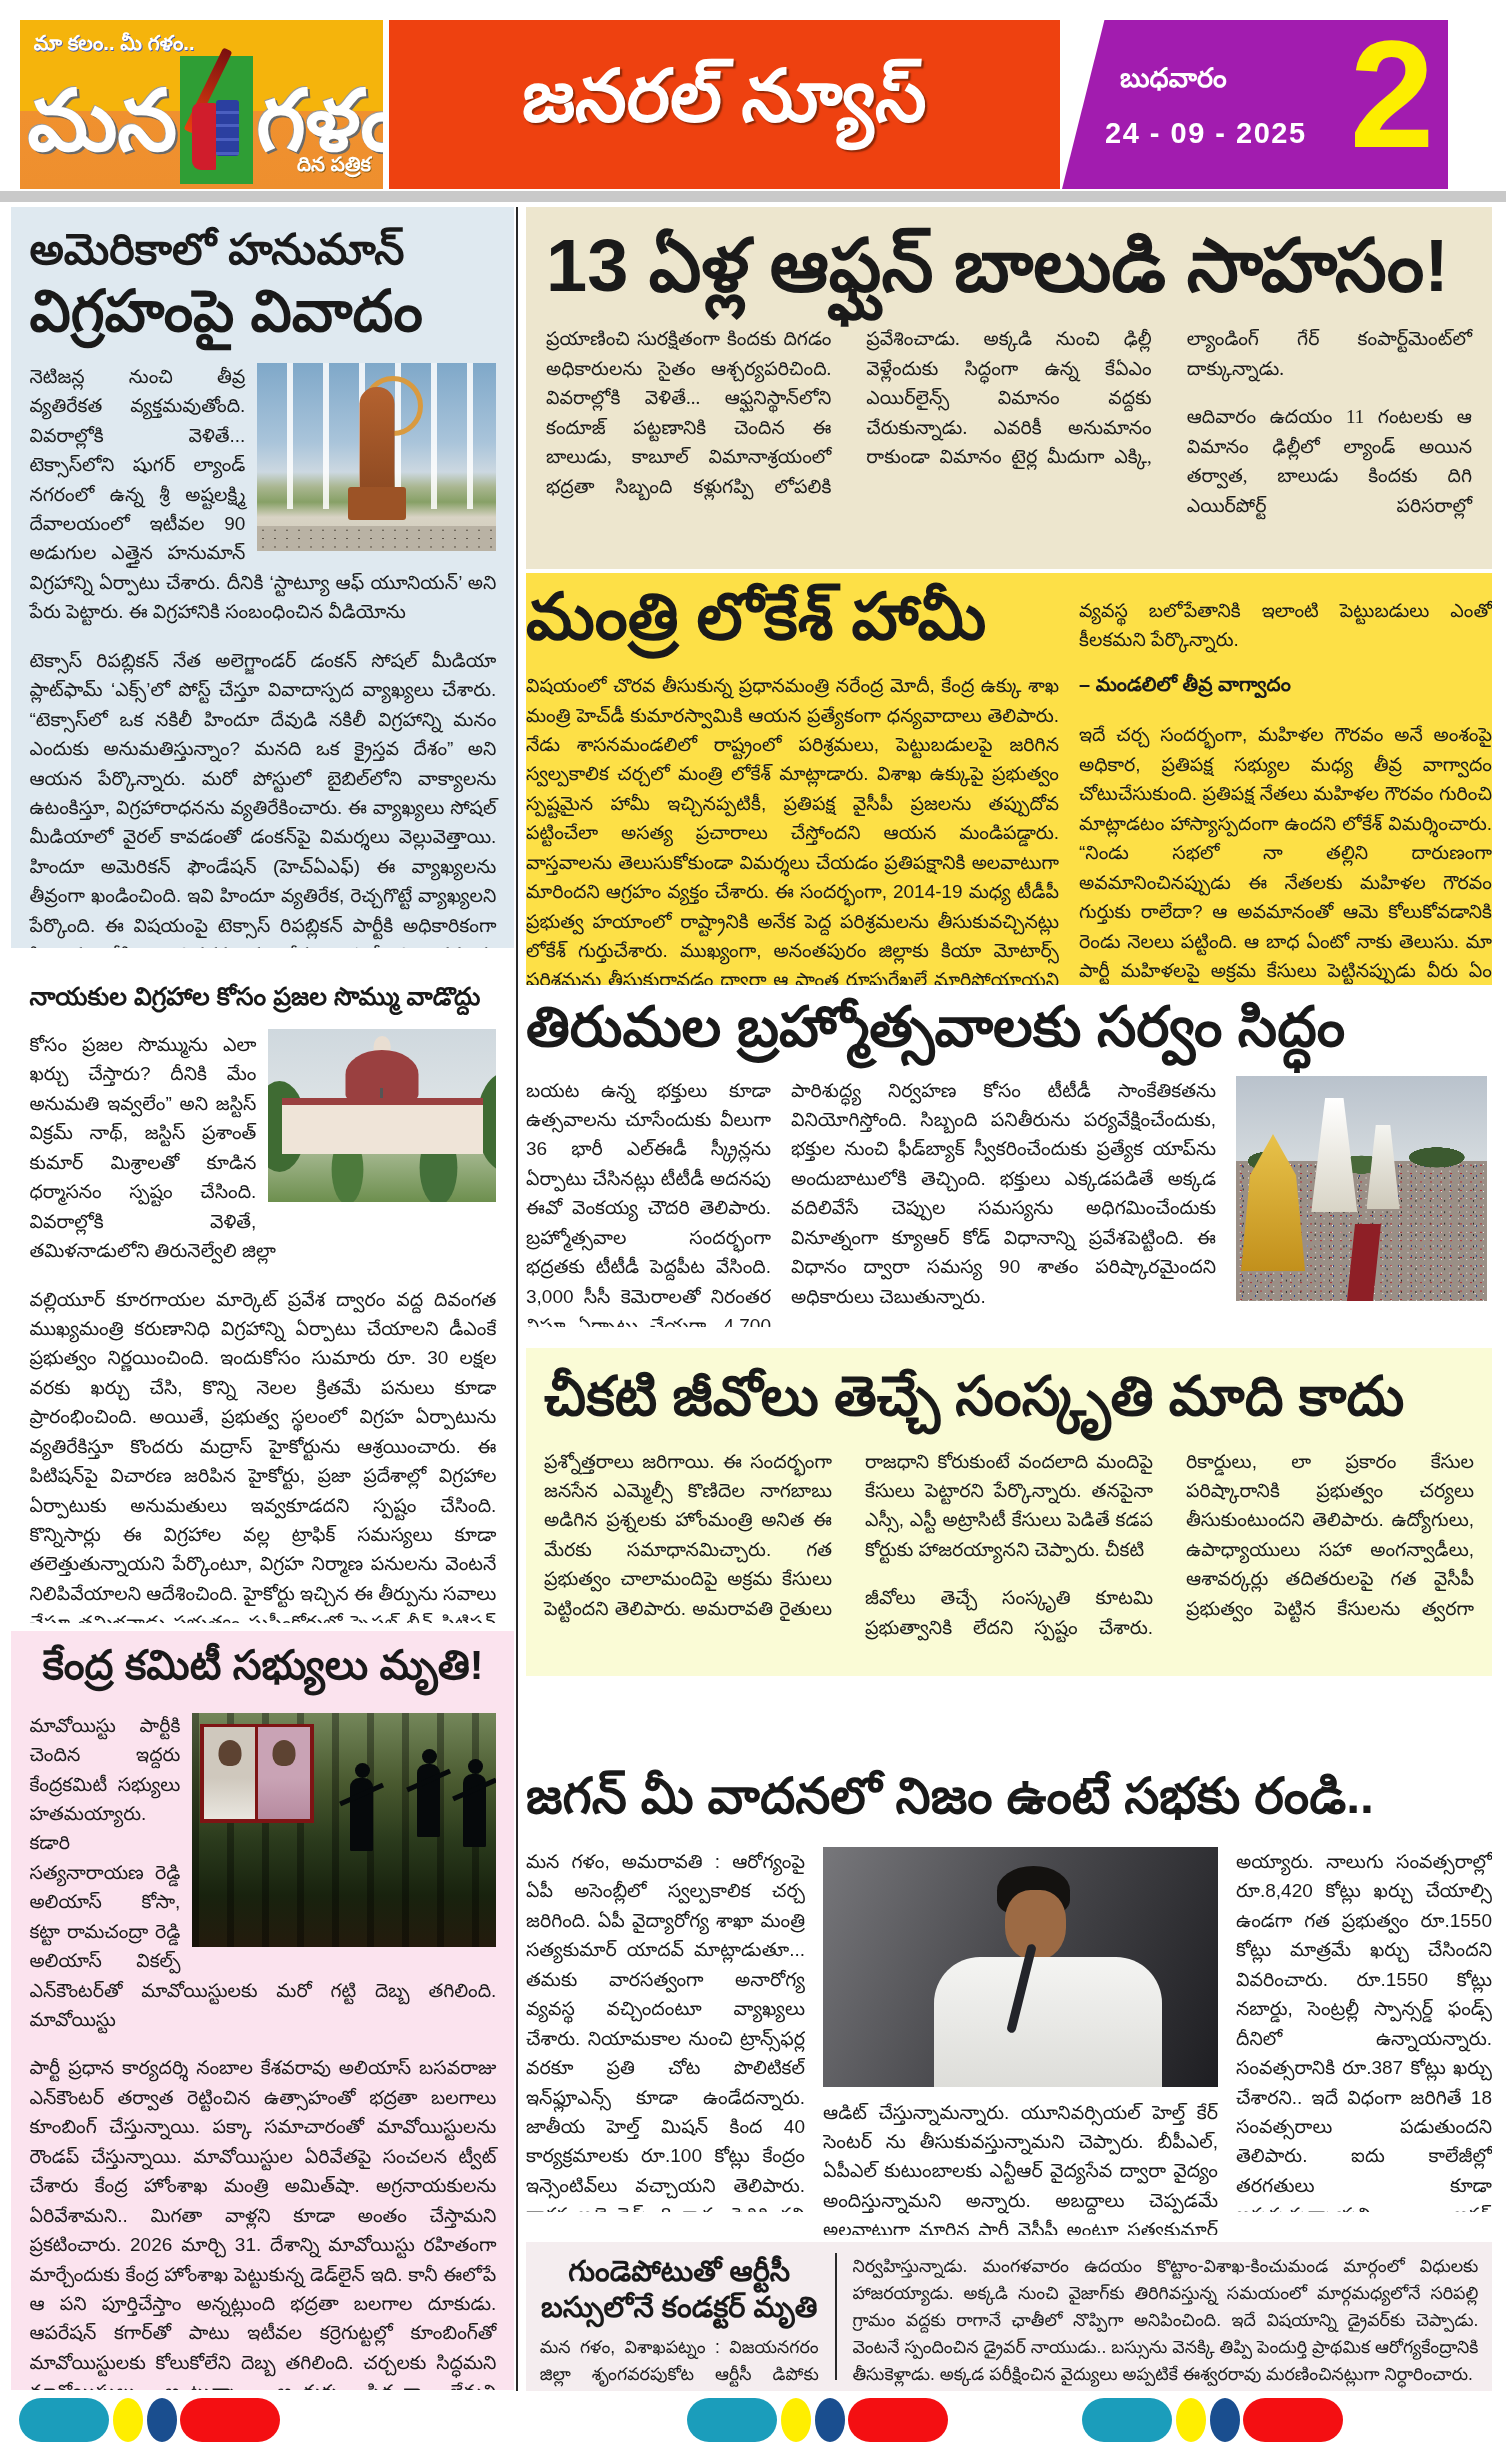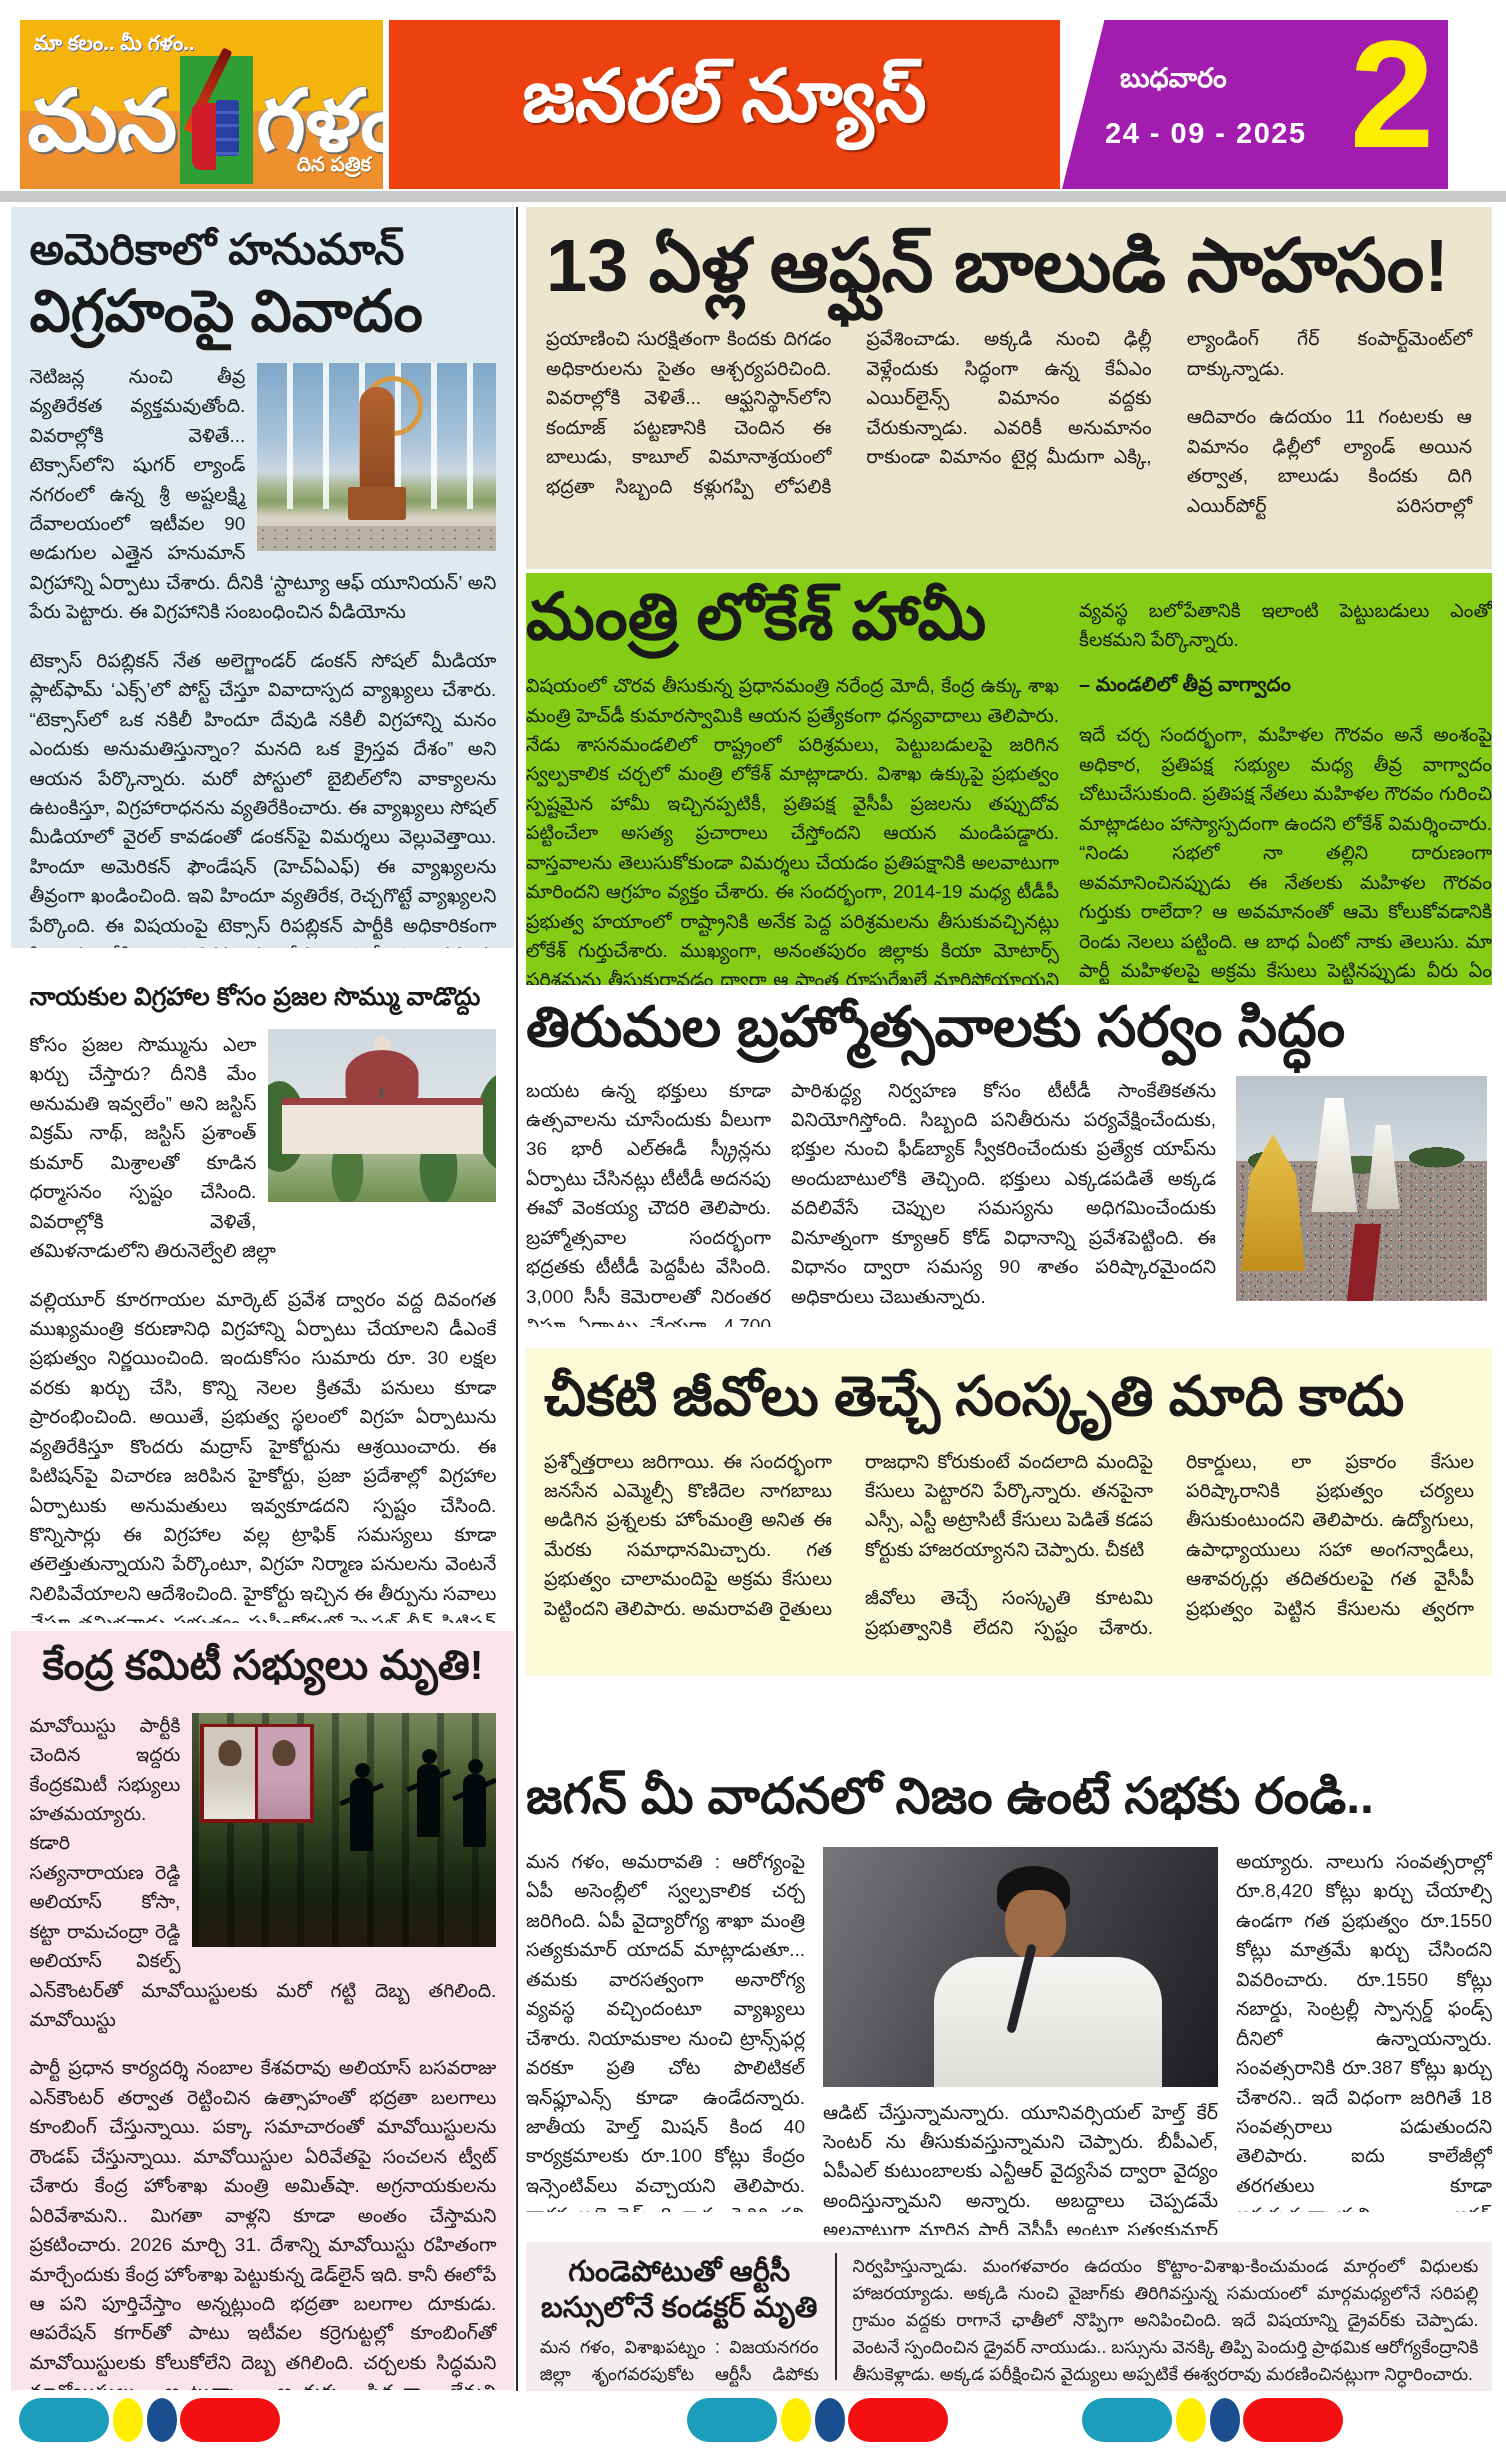--- a/index.html
+++ b/index.html
@@ -88,23 +88,23 @@
   .inset-a{flex:1;background:linear-gradient(180deg,#cfc8bd 55%,#e9e6df 100%);position:relative;}
   .inset-b{flex:1;background:linear-gradient(180deg,#c9a3b5 55%,#b78ba0 100%);position:relative;}
   .inset-a::before,.inset-b::before{content:"";position:absolute;left:50%;top:14%;transform:translateX(-50%);
     width:23px;height:26px;background:#5d4332;border-radius:50% 50% 40% 40%;}
 
   .divider-main{left:516px;top:207px;width:2.3px;height:2184px;background:#2a2a2a;}
 
   
   .sec-afghan{left:526px;top:207px;width:966px;height:362px;background:#ede6ce;padding:13.7px 20px;}
   .h-afghan{font-size:74px;font-weight:bold;line-height:1.05;margin:6px 0 20px;white-space:nowrap;}
-  .afghan-cols{column-count:3;column-gap:35px;height:205px;column-fill:auto;}
-
-  .sec-lokesh{left:526px;top:573px;width:966px;height:412px;background:#84cc16;padding:4.6px 0 0;}
+  .afghan-cols{column-count:3;column-gap:35px;height:205px;column-fill:auto;font-family:Liberation Serif, serif;}
+
+  .sec-lokesh{left:526px;top:573px;width:966px;height:412px;background:#fde047;padding:4.6px 0 0;}
   .lokesh-grid{display:flex;gap:20px;}
   .lokesh-left{width:533px;flex:none;}
   .h-lokesh{font-size:65px;font-weight:bold;line-height:1.1;margin:3px 0 16.7px;white-space:nowrap;}
   .lokesh-right{flex:1;padding-top:6px;}
   .subhead{font-weight:bold;font-size:20px;margin:4.6px 0;}
 
   .sec-tirumala{left:526px;top:990px;width:966px;height:354px;background:#ffffff;}
   .h-tirumala{font-size:56px;font-weight:bold;line-height:1.1;margin:6px 0 18px;white-space:nowrap;}
   .tirumala-row{display:flex;gap:20px;}
   .tiru-col1{width:245px;flex:none;height:251px;overflow:hidden;}

